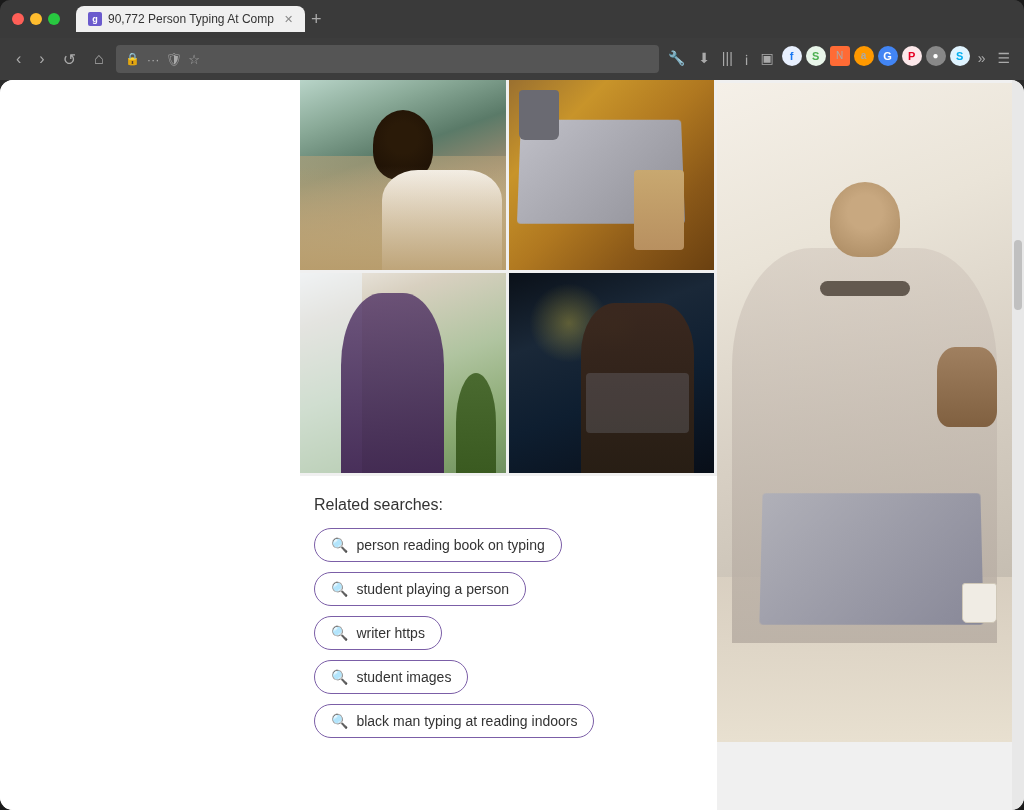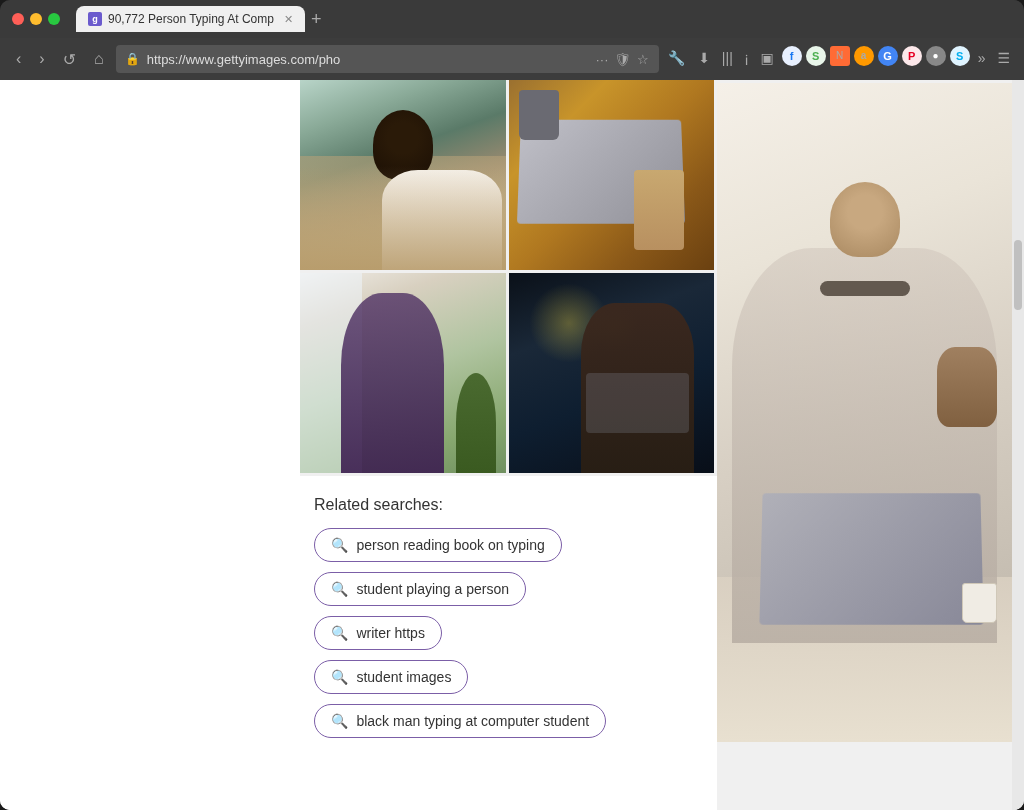--- a/index.html
+++ b/index.html
@@ -220,20 +220,21 @@
       top: 25%; left: 10%; right: 10%; bottom: 10%;
       background: linear-gradient(135deg, #b0b0b8 0%, #888898 50%, #606068 100%);
       border-radius: 4px;
       transform: perspective(200px) rotateX(10deg);
     }
 
     .browser-content {
       flex: 1;
       display: flex;
       overflow: hidden;
+      border-radius: 13px;
     }
 
     .page-area {
       flex: 1;
       background: white;
       overflow: hidden;
       display: flex;
     }
 
     .scrollbar-area {
@@ -272,21 +273,20 @@
   </div>
 
   <div class="nav-bar">
     <span class="nav-btn">‹</span>
     <span class="nav-btn">›</span>
     <span class="nav-btn">↺</span>
     <span class="nav-btn">⌂</span>
 
     <div class="address-bar">
       <span class="lock-icon">🔒</span>
-      <span class="address-text">https://www.gettyimages.com/pho</span>
       <div class="address-icons">
         <span>···</span>
         <span>🛡</span>
         <span>☆</span>
       </div>
     </div>
 
     <div class="toolbar-icons">
       <span class="toolbar-icon">🔧</span>
       <span class="toolbar-icon">⬇</span>
@@ -393,21 +393,21 @@
                 <span class="search-pill-text">writer https</span>
               </div>
 
               <div class="search-pill">
                 <span class="search-pill-icon">🔍</span>
                 <span class="search-pill-text">student images</span>
               </div>
 
               <div class="search-pill">
                 <span class="search-pill-icon">🔍</span>
-                <span class="search-pill-text">black man typing at computer student</span>
+                <span class="search-pill-text">black man typing at reading indoors</span>
               </div>
             </div>
 
           </div>
 
         </div>
 
         <div style="width:295px; flex-shrink:0; background:#f0f0f0;">
           <div style="height:3px;background:#f0f0f0;"></div>
           <div style="height:659px;overflow:hidden;">

